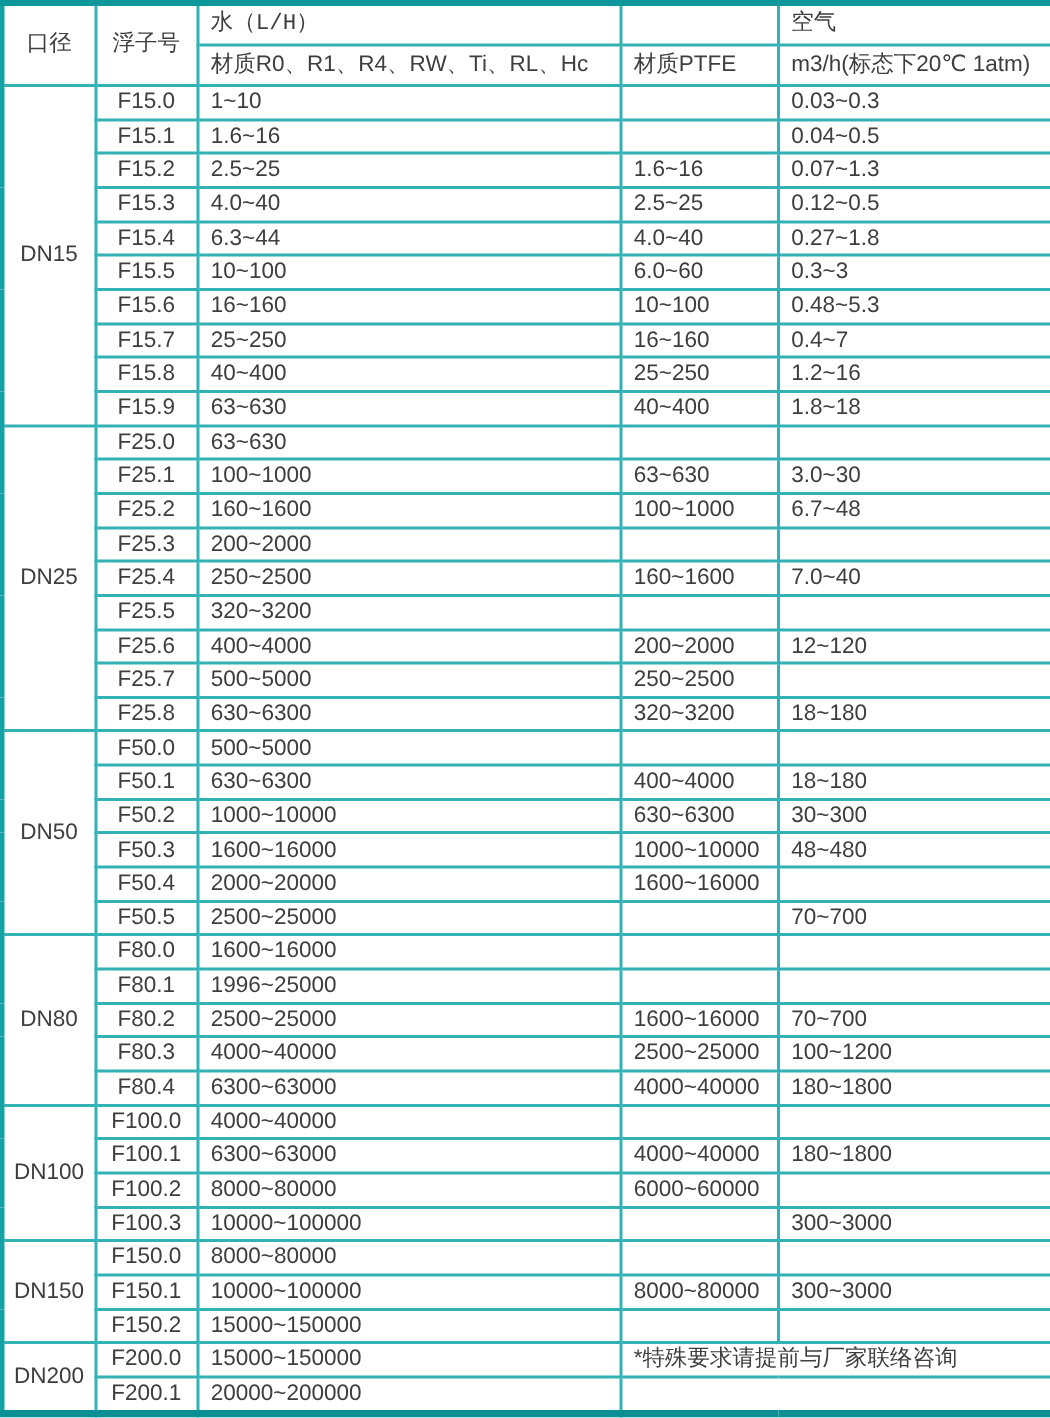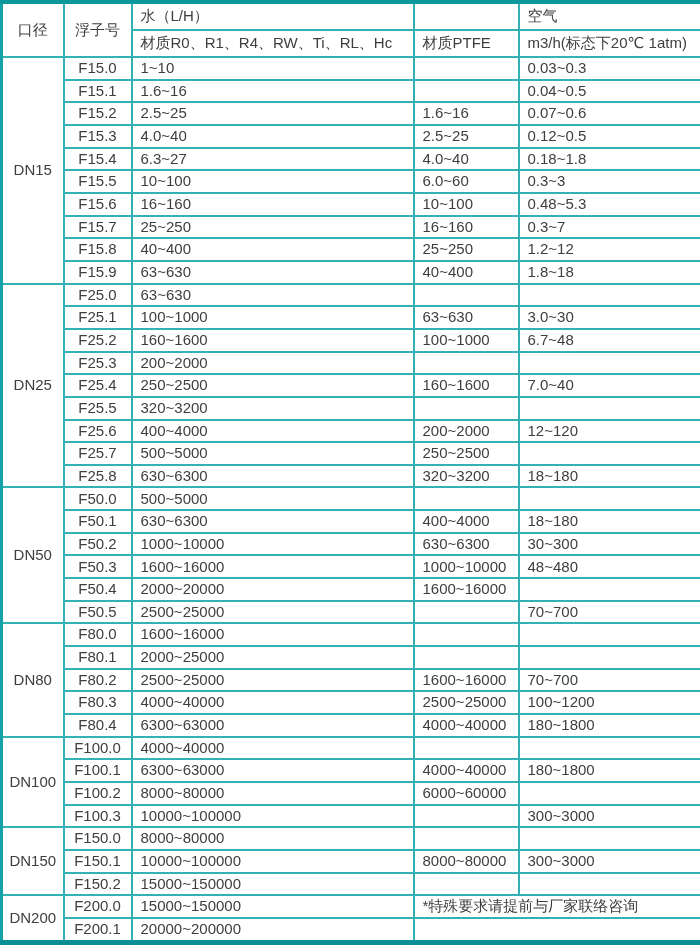--- a/index.html
+++ b/index.html
@@ -24,21 +24,21 @@
     font-size: 15px;
     font-weight: normal;
     vertical-align: middle;
     overflow: hidden;
     white-space: nowrap;
     background: #ffffff;
     line-height: 1.1;
   }
   .c-center { text-align: center; }
   .c-left   { text-align: left; padding-left: 8px; }
-  thead tr.h1 { height: 28px; }
+  thead tr.h1 { height: 28px; font-family: Liberation Mono, monospace; }
   thead tr.h2 { height: 27px; }
 </style>
 </head>
 <body>
 
 <table class="spec">
   <colgroup>
     <col style="width:62px">
     <col style="width:68px">
     <col style="width:282px">
@@ -70,57 +70,57 @@
       <tr>
         <td class="c-center">F15.1</td>
         <td class="c-left">1.6~16</td>
         <td class="c-left"></td>
         <td class="c-left">0.04~0.5</td>
       </tr>
       <tr>
         <td class="c-center">F15.2</td>
         <td class="c-left">2.5~25</td>
         <td class="c-left">1.6~16</td>
-        <td class="c-left">0.07~0.6</td>
+        <td class="c-left">0.07~1.3</td>
       </tr>
       <tr>
         <td class="c-center">F15.3</td>
         <td class="c-left">4.0~40</td>
         <td class="c-left">2.5~25</td>
         <td class="c-left">0.12~0.5</td>
       </tr>
       <tr>
         <td class="c-center">F15.4</td>
-        <td class="c-left">6.3~27</td>
+        <td class="c-left">6.3~44</td>
         <td class="c-left">4.0~40</td>
-        <td class="c-left">0.18~1.8</td>
+        <td class="c-left">0.27~1.8</td>
       </tr>
       <tr>
         <td class="c-center">F15.5</td>
         <td class="c-left">10~100</td>
         <td class="c-left">6.0~60</td>
         <td class="c-left">0.3~3</td>
       </tr>
       <tr>
         <td class="c-center">F15.6</td>
         <td class="c-left">16~160</td>
         <td class="c-left">10~100</td>
         <td class="c-left">0.48~5.3</td>
       </tr>
       <tr>
         <td class="c-center">F15.7</td>
         <td class="c-left">25~250</td>
         <td class="c-left">16~160</td>
-        <td class="c-left">0.3~7</td>
+        <td class="c-left">0.4~7</td>
       </tr>
       <tr>
         <td class="c-center">F15.8</td>
         <td class="c-left">40~400</td>
         <td class="c-left">25~250</td>
-        <td class="c-left">1.2~12</td>
+        <td class="c-left">1.2~16</td>
       </tr>
       <tr>
         <td class="c-center">F15.9</td>
         <td class="c-left">63~630</td>
         <td class="c-left">40~400</td>
         <td class="c-left">1.8~18</td>
       </tr>
       <tr>
         <td class="c-center" rowspan="9">DN25</td>
         <td class="c-center">F25.0</td>
@@ -215,21 +215,21 @@
       </tr>
       <tr>
         <td class="c-center" rowspan="5">DN80</td>
         <td class="c-center">F80.0</td>
         <td class="c-left">1600~16000</td>
         <td class="c-left"></td>
         <td class="c-left"></td>
       </tr>
       <tr>
         <td class="c-center">F80.1</td>
-        <td class="c-left">2000~25000</td>
+        <td class="c-left">1996~25000</td>
         <td class="c-left"></td>
         <td class="c-left"></td>
       </tr>
       <tr>
         <td class="c-center">F80.2</td>
         <td class="c-left">2500~25000</td>
         <td class="c-left">1600~16000</td>
         <td class="c-left">70~700</td>
       </tr>
       <tr>

